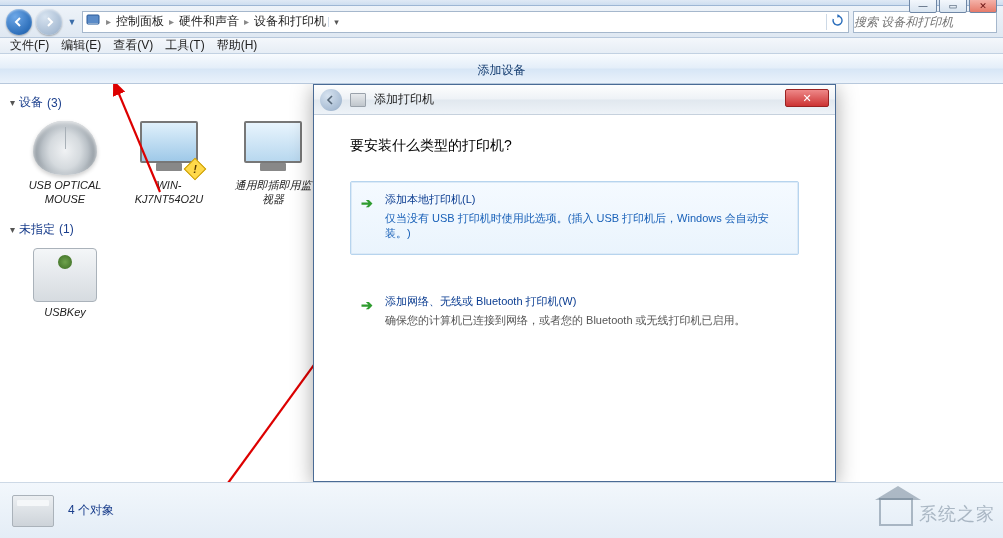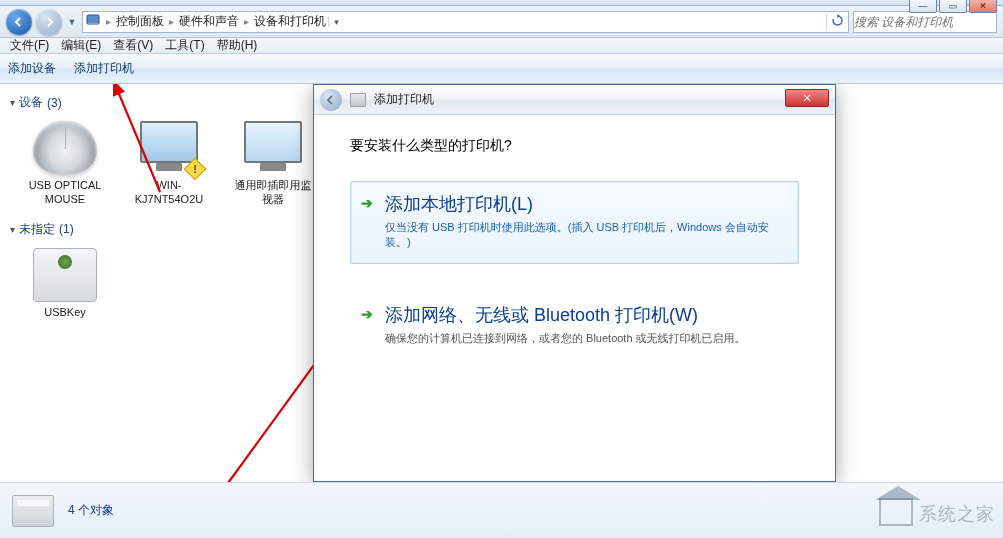--- a/index.html
+++ b/index.html
@@ -24,28 +24,28 @@
 .breadcrumb .bdrop { width:16px; border-left:1px solid #cdd9e6; text-align:center; font-size:9px; color:#555; }
 .searchbox { width:144px; height:22px; background:#fff; border:1px solid #a5b7cc; display:flex; align-items:center; font-size:12px; color:#888; }
 .searchbox .sicon { width:22px; text-align:center; color:#2a6dbb; }
 .searchbox input { border:0; outline:0; flex:1; font-size:12px; font-style:italic; color:#888; background:transparent; }
 
 
 .menubar { height:16px; background:linear-gradient(#f4f7fb,#e6edf5); border-bottom:1px solid #c2d1e2; display:flex; align-items:center; font-size:12px; color:#222; padding:0 4px; }
 .menubar span { padding:0 6px; }
 
 
-.toolbar { height:30px; background:linear-gradient(#f8fbfe,#e4eef9 48%,#d7e6f6 52%,#eaf2fb); border-bottom:1px solid #b7c8dc; display:flex; align-items:center; font-size:12px; color:#123a6e; padding:0 8px; gap:18px; }
+.toolbar { height:30px; background:linear-gradient(#f8fbfe,#e4eef9 48%,#d7e6f6 52%,#eaf2fb); border-bottom:1px solid #b7c8dc; display:flex; align-items:center; font-size:12px; color:#123a6e; padding:8px 8px; gap:18px;flex-direction:column; }
 
 
 .content { position:relative; height:424px; background:#fff; padding:6px 10px 0 10px; overflow:hidden; }
 .grouphdr { font-size:12px; color:#1a3e8c; padding:4px 0; display:flex; align-items:center; gap:4px; }
 .grouphdr .arrow { font-size:10px; color:#555; }
 .devgrid { display:flex; gap:18px; padding:6px 0 10px 12px; }
-.dev { width:86px; text-align:center; font-size:11px; color:#222; }
+.dev { width:86px; text-align:center; font-size:11px; color:#222;font-style:italic; }
 .dev .ico { width:64px; height:54px; margin:0 auto 4px; position:relative; }
 .dev .lbl { line-height:1.25; }
 .mouse-ico { background:radial-gradient(ellipse 45% 60% at 50% 55%,#f0f2f4 0%,#d5dade 55%,#b9c0c6 80%,#9aa2a9 100%); border-radius:50% 50% 48% 48%/60% 60% 45% 45%; box-shadow:inset 0 2px 4px rgba(255,255,255,.8),0 2px 4px rgba(0,0,0,.2); }
 .mouse-ico:after{content:"";position:absolute;left:50%;top:6px;width:1px;height:22px;background:#a8b0b7;}
 .monitor-ico { background:linear-gradient(#dff0fb,#9fc9e8); border:2px solid #777; border-radius:2px; height:42px; width:58px; margin:0 auto; position:relative; }
 .monitor-ico:after{content:"";position:absolute;left:50%;bottom:-10px;transform:translateX(-50%);width:26px;height:8px;background:#888;border-radius:1px;}
 .warn-badge{position:absolute;right:-2px;bottom:-2px;width:16px;height:16px;background:#ffd94a;border:1px solid #c79a00;transform:rotate(45deg);}
 .warn-badge:after{content:"!";position:absolute;left:50%;top:50%;transform:translate(-50%,-50%) rotate(-45deg);font-size:11px;font-weight:bold;color:#5a3b00;}
 .generic-mon .monitor-ico{background:linear-gradient(#e8f4fd,#b8d8ef);}
 .usbkey-ico{width:40px;height:52px;margin:0 auto;background:linear-gradient(#f4f6f8,#d6dbe0);border:1px solid #aab2ba;border-radius:4px;position:relative;}
@@ -55,21 +55,21 @@
 .wizard { position:absolute; left:313px; top:0px; width:523px; height:398px; background:#fff; border:1px solid #4a6b95; box-shadow:0 4px 20px rgba(0,0,0,.35); }
 .wiz-title { height:30px; background:linear-gradient(#fefefe,#eef2f6 48%,#e1e8ef 52%,#eef3f8); border-bottom:1px solid #c6d1dd; display:flex; align-items:center; gap:8px; padding:0 6px; font-size:12px; color:#222; }
 .wiz-title .back { width:22px;height:22px;border-radius:50%;background:radial-gradient(circle at 35% 30%,#d7e3f0,#a9bdd4 70%,#8aa0bb);color:#567;display:flex;align-items:center;justify-content:center;font-size:12px;}
 .wiz-title .pico { width:16px;height:14px;background:linear-gradient(#e6e9ec,#c0c6cc);border:1px solid #9aa2ab;border-radius:1px;}
 .wiz-close { position:absolute; right:6px; top:4px; width:44px; height:18px; background:linear-gradient(#e88,#c33); border:1px solid #922; border-radius:2px; color:#fff; font-size:11px; text-align:center; line-height:16px; }
 .wiz-body { padding:22px 36px; }
 .wiz-h { font-size:14px; color:#000000; margin-bottom:26px; }
 .opt { border:1px solid transparent; border-radius:2px; padding:10px 12px 12px 34px; position:relative; margin-bottom:28px; }
 .opt.sel { border-color:#b7d4ee; background:linear-gradient(#f5faff,#eaf4fd); box-shadow:0 0 0 1px #dceaf7 inset; }
 .opt .arrow { position:absolute; left:10px; top:13px; color:#2f9c2f; font-size:14px; font-weight:bold; }
-.opt .ot { font-size:18px; color:#0b3d91; margin-bottom:4px; }
+.opt .ot { font-size:11px; color:#0b3d91; margin-bottom:4px; }
 .opt .od { font-size:11px; color:#1860b8; line-height:1.4; }
 .opt:not(.sel) .ot { color:#0b3d91; }
 .opt:not(.sel) .od { color:#555; }
 
 
 .anno { position:absolute; pointer-events:none; }
 
 
 .statusbar { position:absolute; left:0; bottom:0; width:100%; height:56px; border-top:1px solid #cdd9e6; background:linear-gradient(#f2f7fc,#e4edf6); display:flex; align-items:center; padding:0 12px; gap:14px; font-size:12px; color:#1a3e8c; }
 .statusbar .pico { width:42px;height:32px;background:linear-gradient(#eceff2,#cdd3d9);border:1px solid #aab2ba;border-radius:2px;position:relative;}

